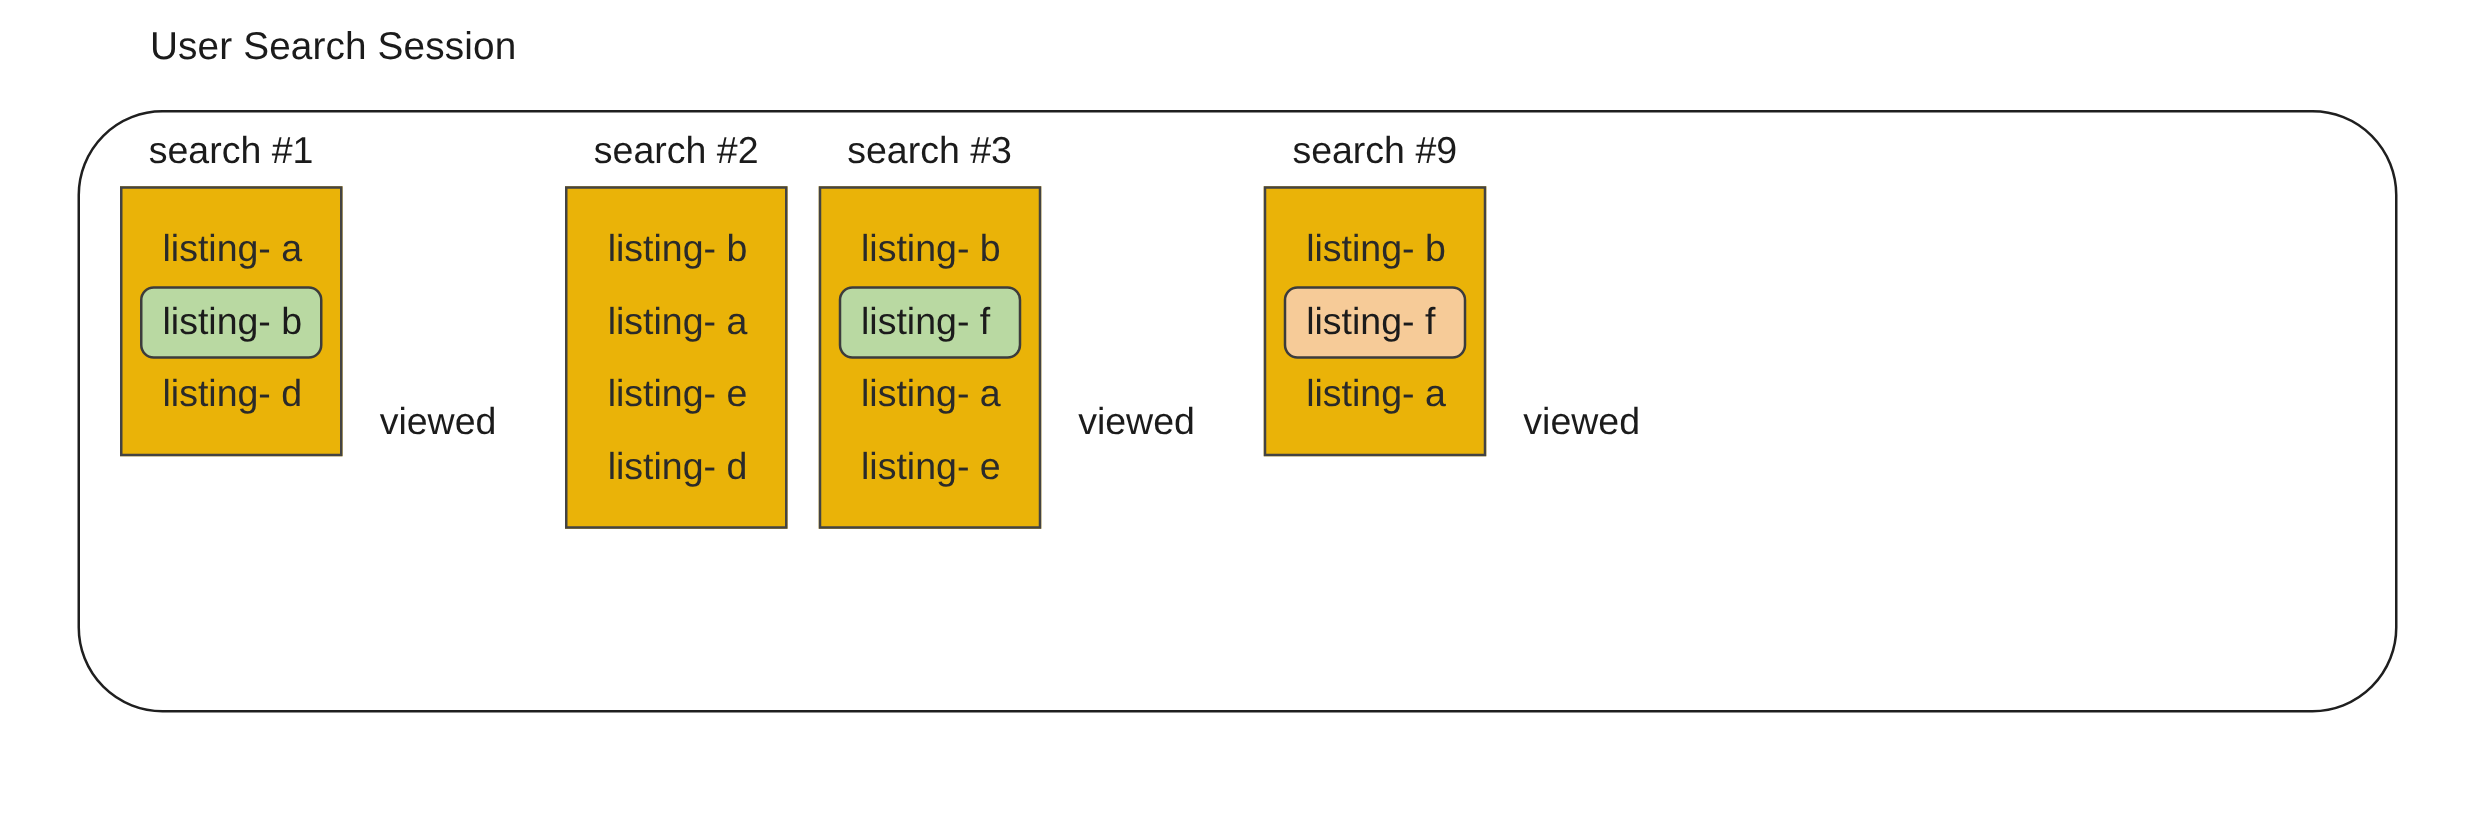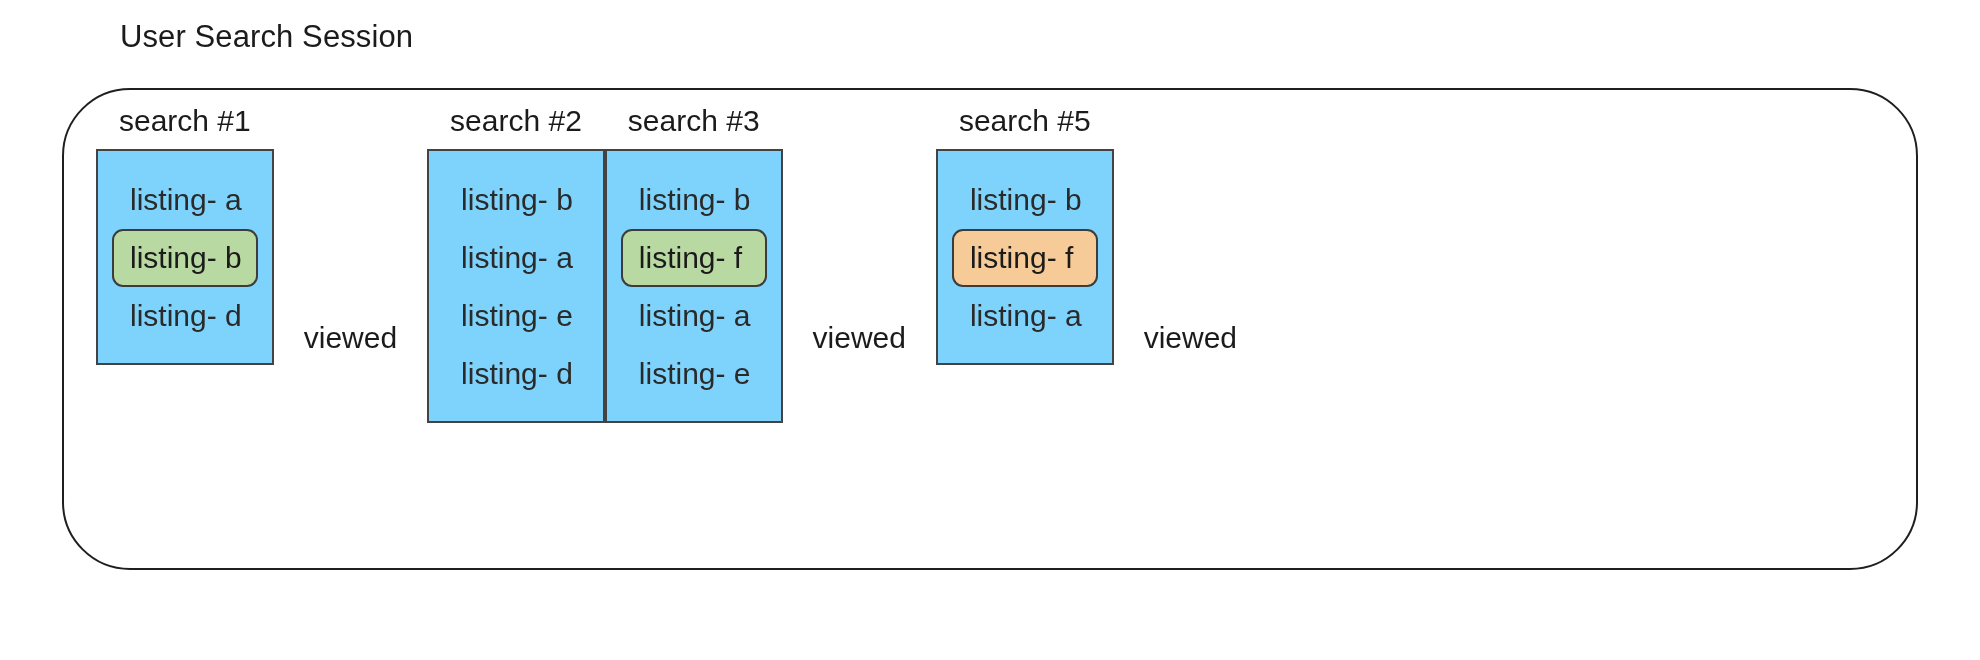--- a/index.html
+++ b/index.html
@@ -54,20 +54,21 @@
     left: 62px;
     top: 88px;
     width: 1856px;
     height: 482px;
     display: flex;
     flex-direction: row;
     align-items: flex-start;
     box-sizing: border-box;
     padding-left: 34px;
     padding-right: 26px;
+    gap: 25px;
   }
 
   .search-group {
     display: flex;
     flex-direction: row;
     align-items: flex-start;
   }
 
   .search-col {
     display: flex;
@@ -80,21 +81,21 @@
     line-height: 34px;
     color: #1b1b1b;
     white-space: nowrap;
     margin-top: 16px;
     margin-bottom: 11px;
   }
 
   .listing-box {
     border: 2.5px solid #434343;
     box-sizing: border-box;
-    background: #7dd3fc;
+    background: #eab308;
     padding: 20px 14px 18px 14px;
     display: flex;
     flex-direction: column;
     align-items: stretch;
   }
 
   .listing-row {
     font-size: 30px;
     line-height: 36px;
     color: #2a2a2a;
@@ -177,21 +178,21 @@
           <div class="listing-row">listing- e</div>
         </div>
       </div>
       <div class="gap-a"></div>
       <div class="transition">viewed</div>
       <div class="gap-b"></div>
     </div>
 
     <div class="search-group">
       <div class="search-col">
-        <div class="search-label">search #5</div>
+        <div class="search-label">search #9</div>
         <div class="listing-box">
           <div class="listing-row">listing- b</div>
           <div class="listing-row hl-orange">listing- f</div>
           <div class="listing-row">listing- a</div>
         </div>
       </div>
       <div class="gap-a"></div>
       <div class="transition">viewed</div>
     </div>
 

